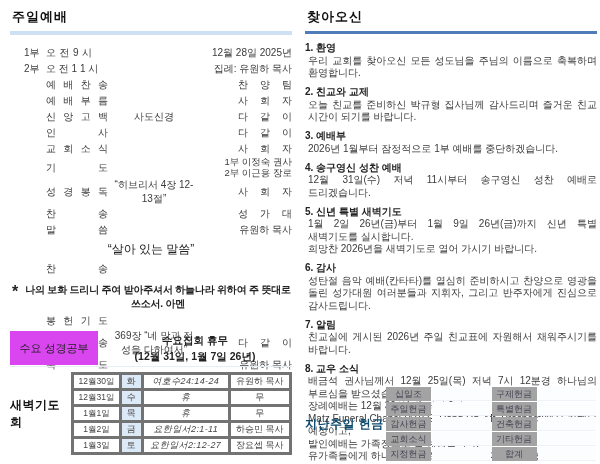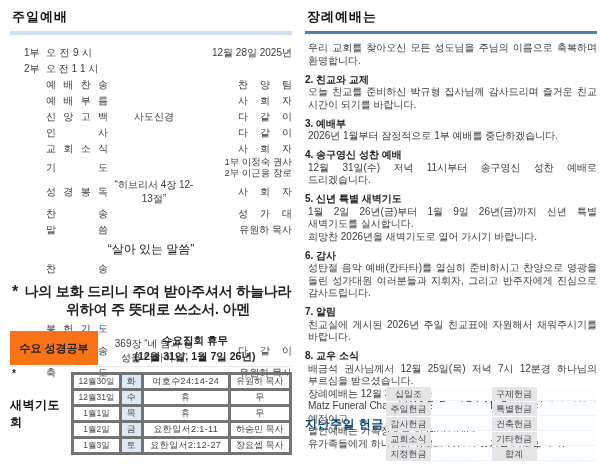--- a/index.html
+++ b/index.html
@@ -19,49 +19,49 @@
   .wrow{display:flex;align-items:center;min-height:16px;font-size:10px;color:#3a3a3a;}
   .star{width:12px;padding-left:2px;font-weight:bold;color:#222;}
   .no{width:22px;}
   .jlabel{display:inline-block;width:62px;text-align:justify;text-align-last:justify;margin-right:4px;white-space:nowrap;}
   .centerc{flex:1;text-align:center;color:#3a3a3a;}
   .rightc{min-width:96px;text-align:right;}
   .jspan{display:inline-block;width:54px;text-align:justify;text-align-last:justify;white-space:nowrap;}
   .rline{line-height:10.5px;font-size:9.5px;}
   .sermon{text-align:center;font-weight:normal;font-size:12px;color:#222;margin:3px 0;min-height:13px;}
   .noterow{display:flex;margin:6px 0 2px;min-height:12px;}
-  .note-text{flex:1;text-align:center;font-weight:bold;font-size:14px;color:#222;letter-spacing:-0.2px;}
+  .note-text{flex:1;text-align:center;font-weight:bold;font-size:10px;color:#222;letter-spacing:-0.2px;}
 
   
   .wed{position:absolute;left:10px;top:331px;width:282px;display:flex;border-bottom:1px solid #e8edf3;padding-bottom:1px;}
-  .wed-label{width:88px;height:34px;background:#f97316;font-weight:bold;font-size:11px;color:#222;
+  .wed-label{width:88px;height:34px;background:#d946ef;font-weight:normal;font-size:11px;color:#222;
     display:flex;align-items:center;justify-content:center;}
   .wed-body{flex:1;text-align:center;font-weight:bold;font-size:10.5px;line-height:16px;padding-top:1px;color:#222;}
 
   
   .dawn{position:absolute;left:10px;top:372px;width:282px;display:flex;align-items:center;}
   .dawn-label{width:66px;font-weight:bold;font-size:12px;color:#111;letter-spacing:0.5px;}
   .dawn table{border-collapse:collapse;font-size:9px;color:#444;}
   .dawn td{border:3px solid #737373;height:13px;padding:0 3px;}
   .ddate{width:42px;text-align:center;font-size:8.5px;}
   .dday{width:14px;background:#dce9f7;text-align:center;}
-  .dscript{width:84px;text-align:center;letter-spacing:0.4px;}
+  .dscript{width:84px;text-align:center;letter-spacing:0.4px;font-style:italic;}
   .dpastor{width:58px;text-align:center;}
 
   
   .news-item{margin-bottom:6.5px;}
   .news-h{font-weight:bold;font-size:10px;color:#222;line-height:12.5px;}
   .news-line{font-size:10px;line-height:12.5px;padding-left:3px;text-align:justify;word-break:keep-all;color:#3a3a3a;}
 
   
   .offering{position:absolute;left:305px;top:386px;width:292px;display:flex;align-items:center;}
   .off-label{width:82px;font-weight:bold;font-size:12px;color:#0c4a6e;letter-spacing:0.5px;}
   .offering table{border-collapse:separate;border-spacing:1px;font-size:9px;color:#445;}
   .offering td{height:13px;padding:0 2px;}
-  .olabel{width:42px;background:#e5e5e5;text-align:center;}
+  .olabel{width:42px;background:#a3a3a3;text-align:center;}
   .oval{width:56px;background:#fcfdff;border-bottom:1px solid #eef3f9;}
 </style>
 </head>
 <body>
 
 <section class="col-left">
   <h1 class="sec-title">주일예배</h1>
   <div class="rule rule-light"></div>
   <div id="worship-rows">
       <div class="wrow">
@@ -69,20 +69,21 @@
         <span class="no">1부</span>
         <span class="jlabel" style="width: 46px;">오 전 9 시</span>
         <span class="centerc"></span>
         <span class="rightc"><span>12월 28일 2025년</span></span>
       </div>
       <div class="wrow">
         <span class="star"></span>
         <span class="no">2부</span>
         <span class="jlabel" style="width: 46px;">오 전 1 1 시</span>
         <span class="centerc"></span>
+        <span class="rightc"><span>집례: 유원하 목사</span></span>
       </div>
       <div class="wrow">
         <span class="star"></span>
         <span class="no"></span>
         <span class="jlabel">예 배 찬 송</span>
         <span class="centerc"></span>
         <span class="rightc"><span class="jspan">찬 양 팀</span></span>
       </div>
       <div class="wrow">
         <span class="star"></span>
@@ -219,24 +220,25 @@
           <td class="ddate">1월3일</td>
           <td class="dday">토</td>
           <td class="dscript">요한일서2:12-27</td>
           <td class="dpastor">장요셉 목사</td>
         </tr>
       </tbody>
     </table>
 </div>
 
 <section class="col-right">
-  <h1 class="sec-title">장례예배는</h1>
+  <h1 class="sec-title">찾아오신</h1>
   <div class="rule rule-dark"></div>
   <div id="news-items">
       <div class="news-item">
+        <div class="news-h">1. 환영</div>
         <div class="news-line">우리 교회를 찾아오신 모든 성도님을 주님의 이름으로 축복하며 환영합니다.</div>
       </div>
       <div class="news-item">
         <div class="news-h">2. 친교와 교제</div>
         <div class="news-line">오늘 친교를 준비하신 박규형 집사님께 감사드리며 즐거운 친교 시간이 되기를 바랍니다.</div>
       </div>
       <div class="news-item">
         <div class="news-h">3. 예배부</div>
         <div class="news-line">2026년 1월부터 잠정적으로 1부 예배를 중단하겠습니다.</div>
       </div>

